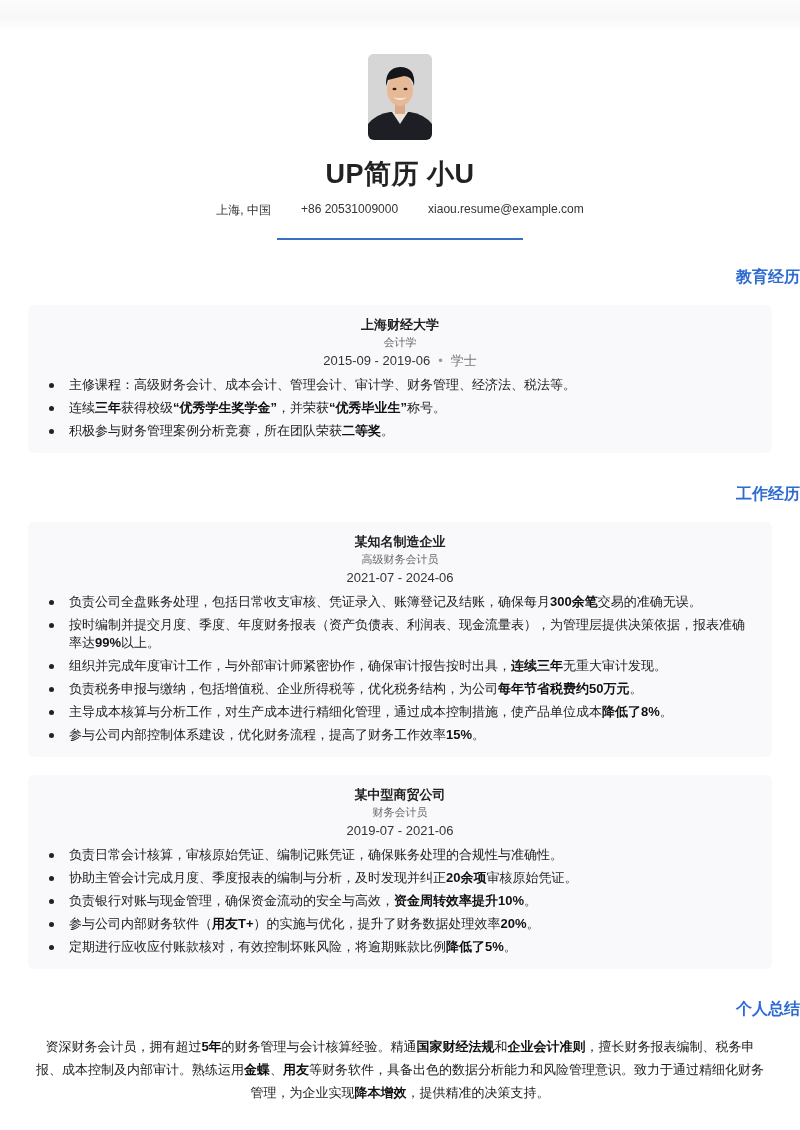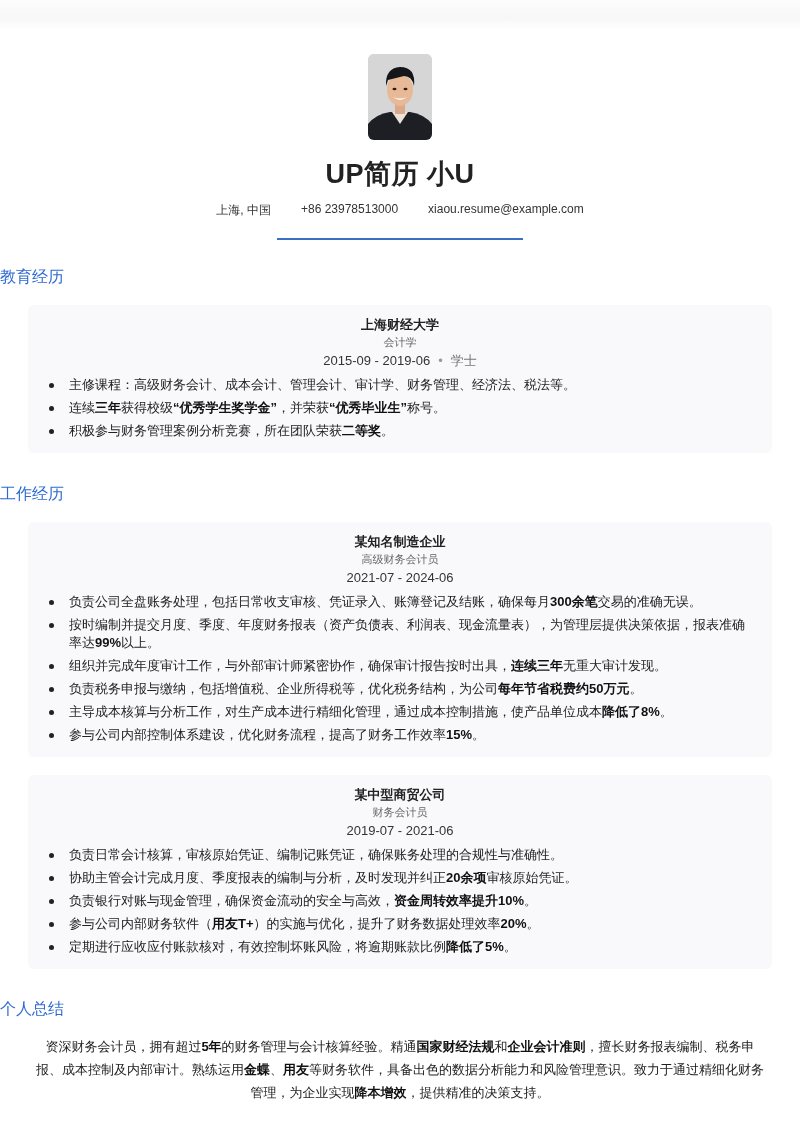--- a/index.html
+++ b/index.html
@@ -29,21 +29,21 @@
     .contact {
       margin-top: 11px;
       font-size: 12px; color: #333;
       display: flex; justify-content: center; gap: 30px;
     }
     .divider {
       width: 246px; height: 2px; background: #3a6fc4;
       margin: 19px auto 0;
     }
     .section-title {
-      text-align: left; font-size: 16px; font-weight: normal;
+      text-align: right; font-size: 16px; font-weight: bold;
       color: #2e6bd1; margin-top: 27px; line-height: 20px;
     }
     .card {
       margin: 18px 28px 0 28px;
       background: #f9f9fb;
       border-radius: 6px;
       padding: 11px 18px 13px 18px;
     }
     .card-title { text-align: center; font-size: 13px; font-weight: bold; color: #222; line-height: 17px; font-family: Liberation Serif, serif; }
     .card-sub { text-align: center; font-size: 11px; color: #666; line-height: 18px; }
@@ -84,21 +84,21 @@
         <ellipse cx="32" cy="36" rx="13" ry="16" fill="#e7b997"></ellipse>
         <path d="M18 32 Q17 14 32 13 Q48 13 46 32 Q44 22 36 22 Q28 24 20 26 Z" fill="#15161a"></path>
         <path d="M25 43 Q32 49 39 43 Q32 46 25 43 Z" fill="#ffffff"></path>
         <ellipse cx="26.5" cy="35" rx="2" ry="1.2" fill="#2a1f1a"></ellipse>
         <ellipse cx="37.5" cy="35" rx="2" ry="1.2" fill="#2a1f1a"></ellipse>
       </svg>
     </div>
     <h1 class="name">UP简历 小U</h1>
     <div class="contact">
       <span>上海, 中国</span>
-      <span>+86 23978513000</span>
+      <span>+86 20531009000</span>
       <span>xiaou.resume@example.com</span>
     </div>
     <div class="divider"></div>
   </div>
 
   <h2 class="section-title">教育经历</h2>
   <div class="card">
     <div class="card-title">上海财经大学</div>
     <div class="card-sub">会计学</div>
     <div class="card-date">

